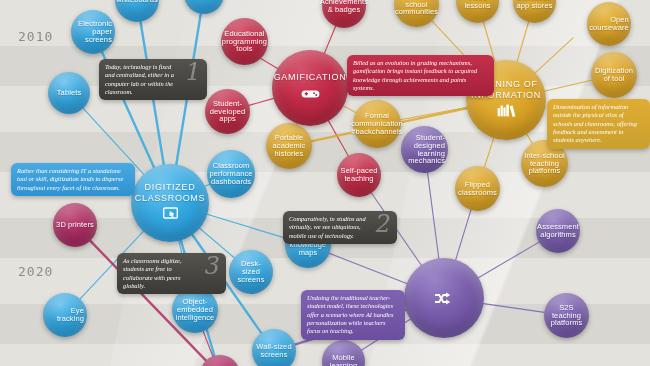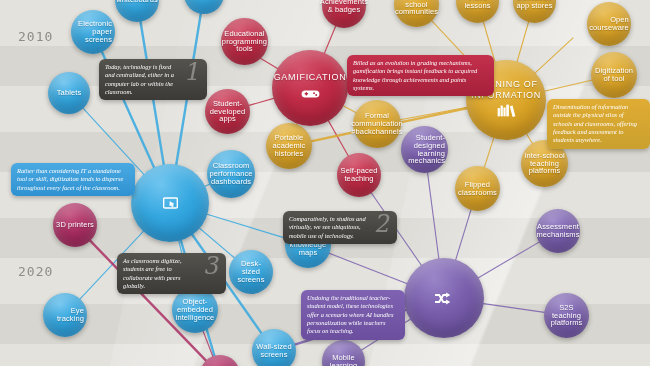--- a/index.html
+++ b/index.html
@@ -180,41 +180,42 @@
       <div class="node c-magenta" style="left: 53px; top: 203px; width: 44px; height: 44px;">
         <span class="lbl">3D printers</span>
       </div>
       <div class="node c-blue" style="left: 285px; top: 222px; width: 46px; height: 46px;">
         <span class="lbl">Cascading knowledge maps</span>
       </div>
       <div class="node c-blue" style="left: 229px; top: 250px; width: 44px; height: 44px;">
         <span class="lbl">Desk-sized screens</span>
       </div>
       <div class="node c-purple" style="left: 536px; top: 209px; width: 44px; height: 44px;">
-        <span class="lbl">Assessment mechanisms</span>
+        <span class="lbl">Assessment algorithms</span>
       </div>
       <div class="node c-purple" style="left: 544px; top: 293px; width: 45px; height: 45px;">
         <span class="lbl">S2S teaching platforms</span>
       </div>
       <div class="node c-blue" style="left: 43px; top: 293px; width: 44px; height: 44px; text-align: right;">
         <span class="lbl">Eye tracking</span>
       </div>
       <div class="node c-blue" style="left: 172px; top: 287px; width: 46px; height: 46px;">
         <span class="lbl">Object-embedded intelligence</span>
       </div>
       <div class="node c-blue" style="left: 252px; top: 329px; width: 44px; height: 44px;">
         <span class="lbl">Wall-sized screens</span>
       </div>
       <div class="node c-purple" style="left: 322px; top: 340px; width: 43px; height: 43px;">
         <span class="lbl">Mobile learning</span>
       </div>
       <div class="node c-magenta" style="left: 200px; top: 355px; width: 40px; height: 40px;">
         <span class="lbl"></span>
       </div>
       <div class="node c-blue hub" style="left: 131px; top: 164px; width: 78px; height: 78px;">
+        <span class="lbl">DIGITIZED CLASSROOMS</span>
         <span class="gicon"><svg width="15" height="13" viewBox="0 0 24 20">
             <rect x="1" y="1" width="22" height="16" rx="2" fill="none" stroke="#ffffff" stroke-width="2.4"></rect>
             <path d="M11 7 l0 7 2-2 1.5 3.5 2-1 -1.6-3.4 2.6-.3z" fill="#ffffff" stroke="#ffffff" stroke-width="1"></path>
           </svg></span>
       </div>
       <div class="node c-red hub" style="left: 272px; top: 50px; width: 76px; height: 76px;">
         <span class="lbl">GAMIFICATION</span>
         <span class="gicon"><svg width="19" height="12" viewBox="0 0 32 18">
             <rect x="1" y="3" width="30" height="12" rx="6" fill="#ffffff"></rect>
             <rect x="6" y="7.5" width="6" height="2.2" rx="1" fill="#b8273f"></rect>

